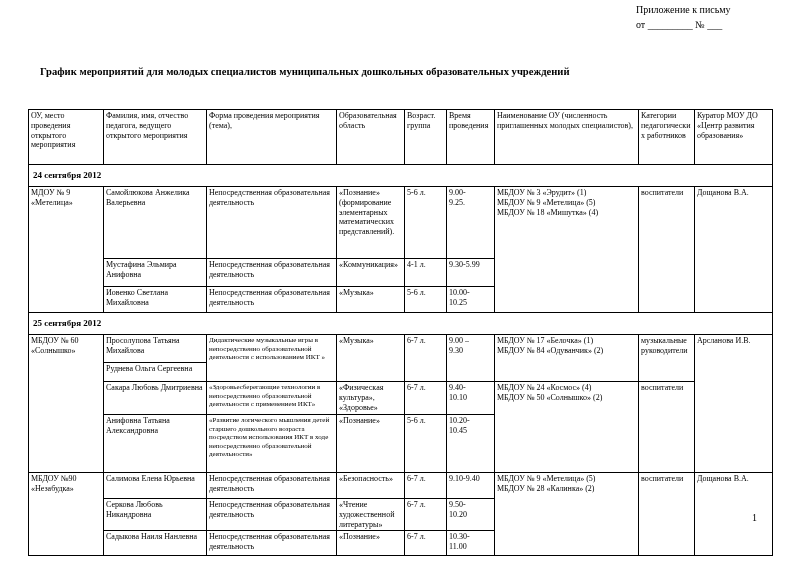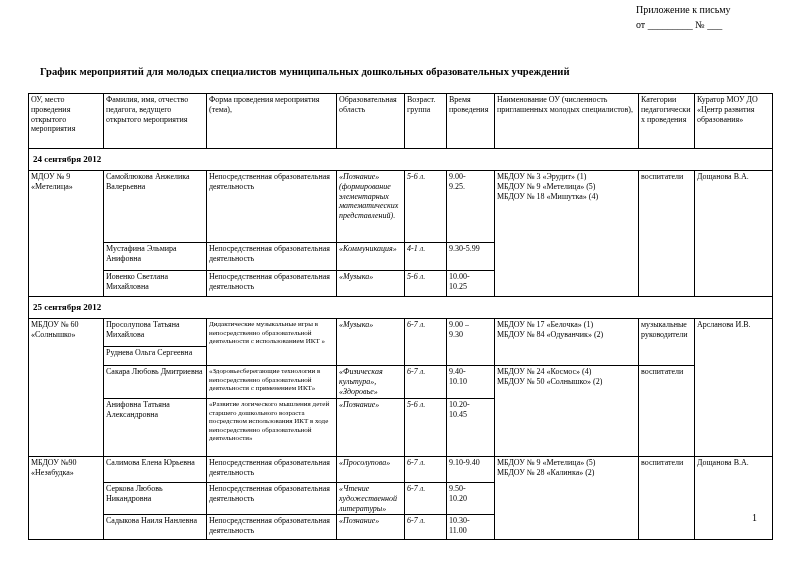--- a/index.html
+++ b/index.html
@@ -3,32 +3,32 @@
 <meta charset="utf-8">
 <style>
   html,body{margin:0;padding:0;}
   body{
     width:800px;height:566px;background:#ffffff;color:#000;
     font-family:"Liberation Serif",serif;position:relative;overflow:hidden;
   }
   .annex{position:absolute;top:2px;left:636px;font-size:10px;line-height:1.5;}
   .doc-title{position:absolute;top:66px;left:40px;width:720px;text-align:left;font-weight:bold;font-size:10.6px;}
   table.grid{
-    position:absolute;top:93px;left:28px;width:744px;
+    position:absolute;top:109px;left:28px;width:744px;
     border-collapse:collapse;table-layout:fixed;
     font-size:8px;line-height:1.22;
   }
   .grid th,.grid td{
     border:1px solid #000;vertical-align:top;padding:1px 2px;
     white-space:pre-line;word-wrap:break-word;overflow:hidden;
     font-weight:normal;text-align:left;
   }
   .grid thead tr{height:55px;}
   tr.date-row td{font-weight:bold;text-align:left;font-size:9px;height:13px;white-space:normal;vertical-align:middle;padding:4px;}
-  .c-center{text-align:center;font-style:italic;}
+  .c-center{text-align:center;}
   .small{font-size:7px;text-align:justify;margin-top:20px;}
   .pagenum{position:absolute;top:512px;left:752px;font-size:10px;}
 </style>
 </head>
 <body>
 
 <div class="annex">
   <div>Приложение к письму</div>
   <div>от _________  № ___</div>
 </div>
@@ -49,21 +49,21 @@
   </colgroup>
   <thead>
     <tr>
       <th>ОУ,  место проведения открытого мероприятия</th>
       <th>Фамилия, имя, отчество педагога, ведущего открытого мероприятия</th>
       <th>Форма проведения мероприятия (тема),</th>
       <th>Образовательная область</th>
       <th>Возраст. группа</th>
       <th>Время проведения</th>
       <th>Наименование ОУ (численность приглашенных молодых специалистов),</th>
-      <th>Категории педагогических проведения</th>
+      <th>Категории педагогических работников</th>
       <th>Куратор МОУ ДО «Центр развития образования»</th>
     </tr>
   </thead>
   <tbody>
     <tr class="date-row">
       <td colspan="9">24 сентября 2012</td>
     </tr>
 
     <tr style="height:72px">
       <td rowspan="3">МДОУ № 9 «Метелица»</td>
@@ -132,21 +132,21 @@
       <td class="c-center">«Познание»</td>
       <td class="c-center">5-6 л.</td>
       <td>10.20-
 10.45</td>
     </tr>
 
     <tr style="height:26px">
       <td rowspan="3">МБДОУ №90 «Незабудка»</td>
       <td>Салимова Елена Юрьевна</td>
       <td>Непосредственная образовательная деятельность</td>
-      <td class="c-center">«Просолупова»</td>
+      <td class="c-center">«Безопасность»</td>
       <td class="c-center">6-7 л.</td>
       <td>9.10-9.40</td>
       <td rowspan="3">МБДОУ № 9 «Метелица» (5)
 МБДОУ № 28 «Калинка» (2)</td>
       <td rowspan="3">воспитатели</td>
       <td rowspan="3">Дощанова В.А.</td>
     </tr>
     <tr style="height:27px">
       <td>Серкова Любовь Никандровна</td>
       <td>Непосредственная образовательная деятельность</td>

